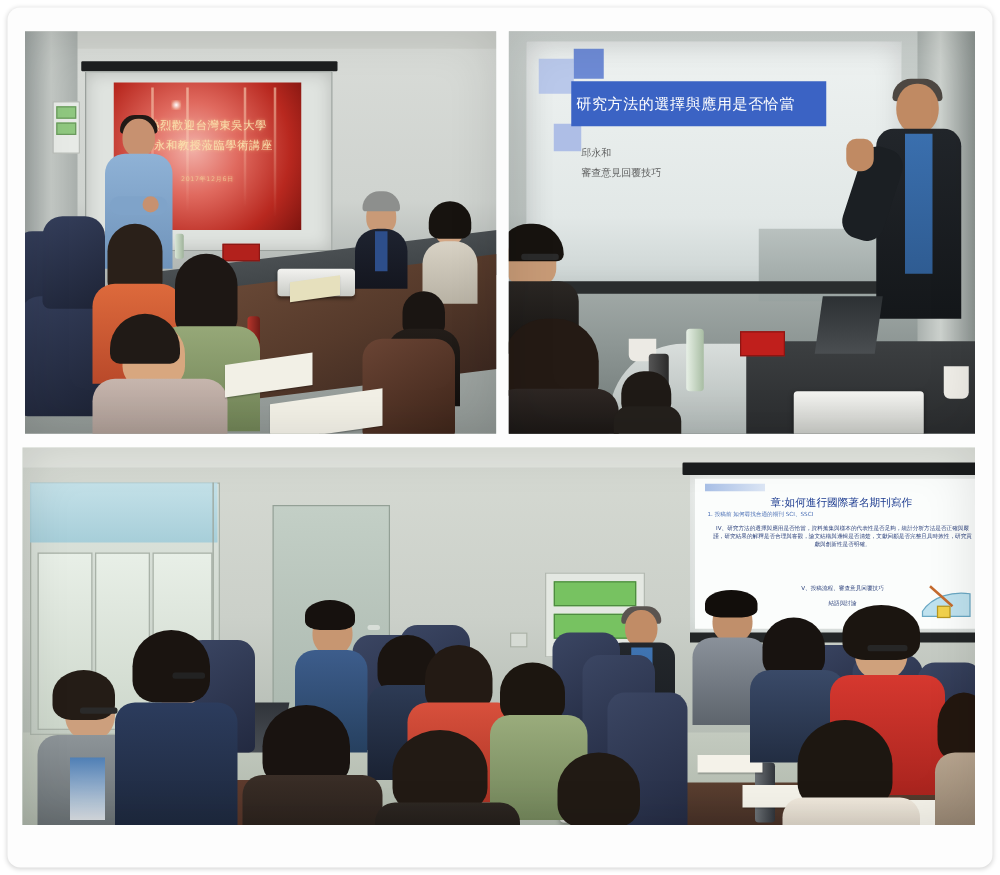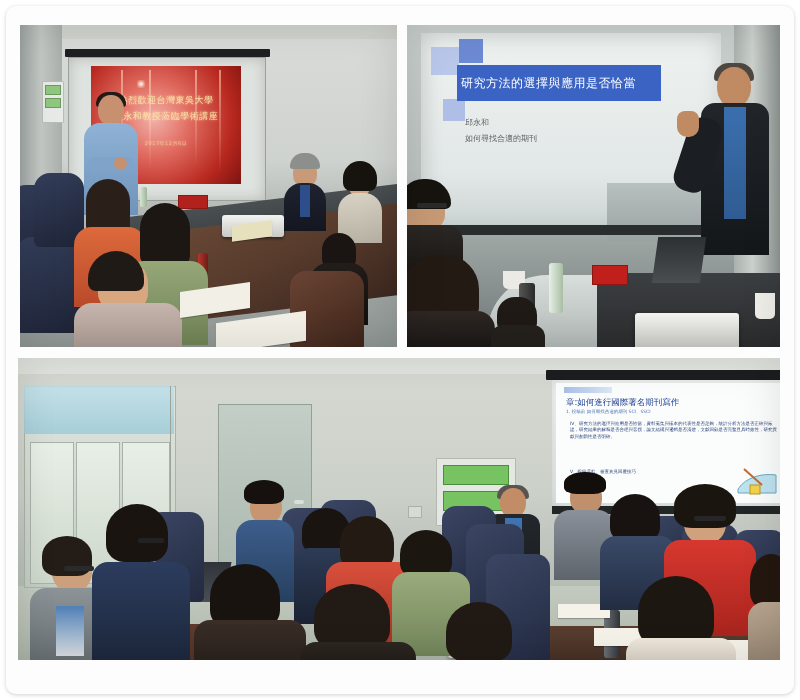--- a/index.html
+++ b/index.html
@@ -140,21 +140,21 @@
   .tr-cup{position:absolute;left:96px;top:246px;width:22px;height:18px;
     border-radius:0 0 5px 5px;background:#eceae4;}
   .tr-cup2{position:absolute;left:348px;top:268px;width:20px;height:26px;
     border-radius:0 0 5px 5px;background:#f0eee8;}
   .tr-flask{position:absolute;left:112px;top:258px;width:16px;height:42px;
     border-radius:3px;background:linear-gradient(90deg,#555,#2a2a2a);}
   .tr-aud{position:absolute;}
 
   
   #p-bottom{left:18px;top:358px;width:762px;height:302px;
-    background:linear-gradient(180deg,#cfd6cf,#9aa69b);}
+    background:linear-gradient(180deg,#cfd6cf,#9aa69b);text-align:center;}
   .bt-wall{position:absolute;inset:0;
     background:linear-gradient(180deg,#d6dad3 0%,#cbd0c9 45%,#b9c0b8 70%,#aab2a8 100%);}
   .bt-ceil{position:absolute;left:0;top:0;width:100%;height:16px;background:#e2e5df;}
   .bt-floor{position:absolute;left:0;top:228px;width:100%;height:94px;
     background:linear-gradient(180deg,#c3cabf,#a7b0a4);}
   .bt-cab{position:absolute;left:6px;top:28px;width:150px;height:200px;
     background:linear-gradient(180deg,#dfe6df,#c3ccc2);border:1px solid #aab3a9;}
   .bt-cabtop{position:absolute;left:6px;top:28px;width:150px;height:48px;
     background:linear-gradient(180deg,#bfe0ea,#9ecbd9);opacity:.85;}
   .bt-cabdiv{position:absolute;width:1px;background:#9aa499;}
@@ -311,21 +311,21 @@
     <div class="tr-wall"></div>
     <div class="tr-col"></div>
 
     <div class="tr-screen">
       <div class="tr-sq a"></div>
       <div class="tr-sq b"></div>
       <div class="tr-sq c"></div>
       <div class="tr-slidebar"></div>
       <div class="tr-title">研究方法的選擇與應用是否恰當</div>
       <div class="tr-sub1">邱永和</div>
-      <div class="tr-sub2">如何尋找合適的期刊</div>
+      <div class="tr-sub2">審查意見回覆技巧</div>
       <div class="tr-notch"></div>
     </div>
     <div class="tr-screenedge"></div>
 
     <div class="tr-speaker">
       <div class="hair"></div>
       <div class="head"></div>
       <div class="jacket"></div>
       <div class="shirt"></div>
       <div class="arm"></div>

